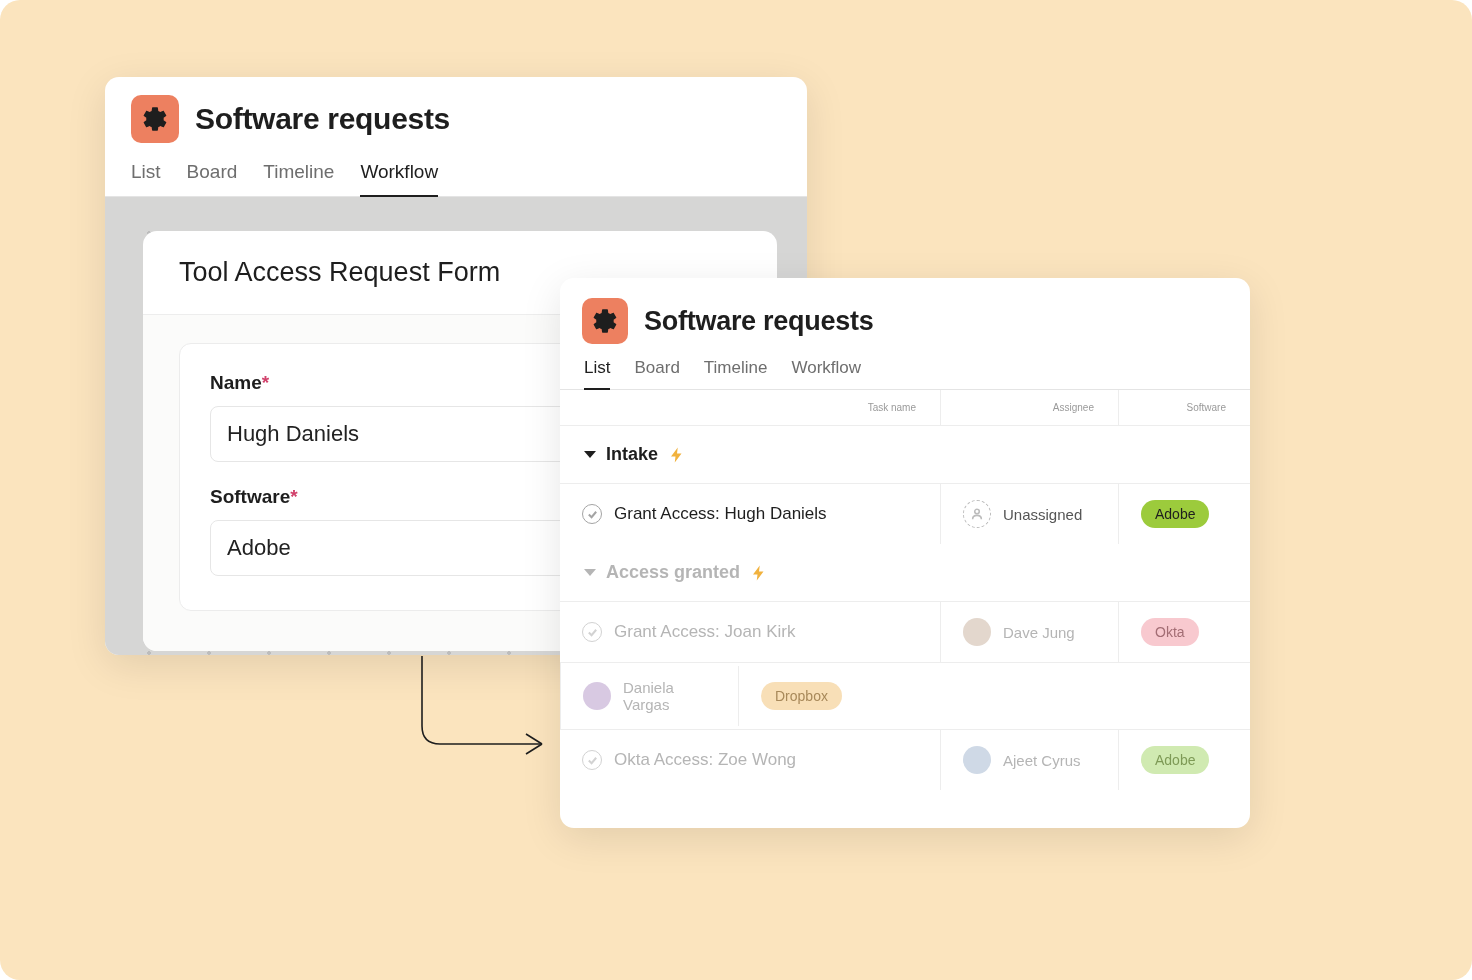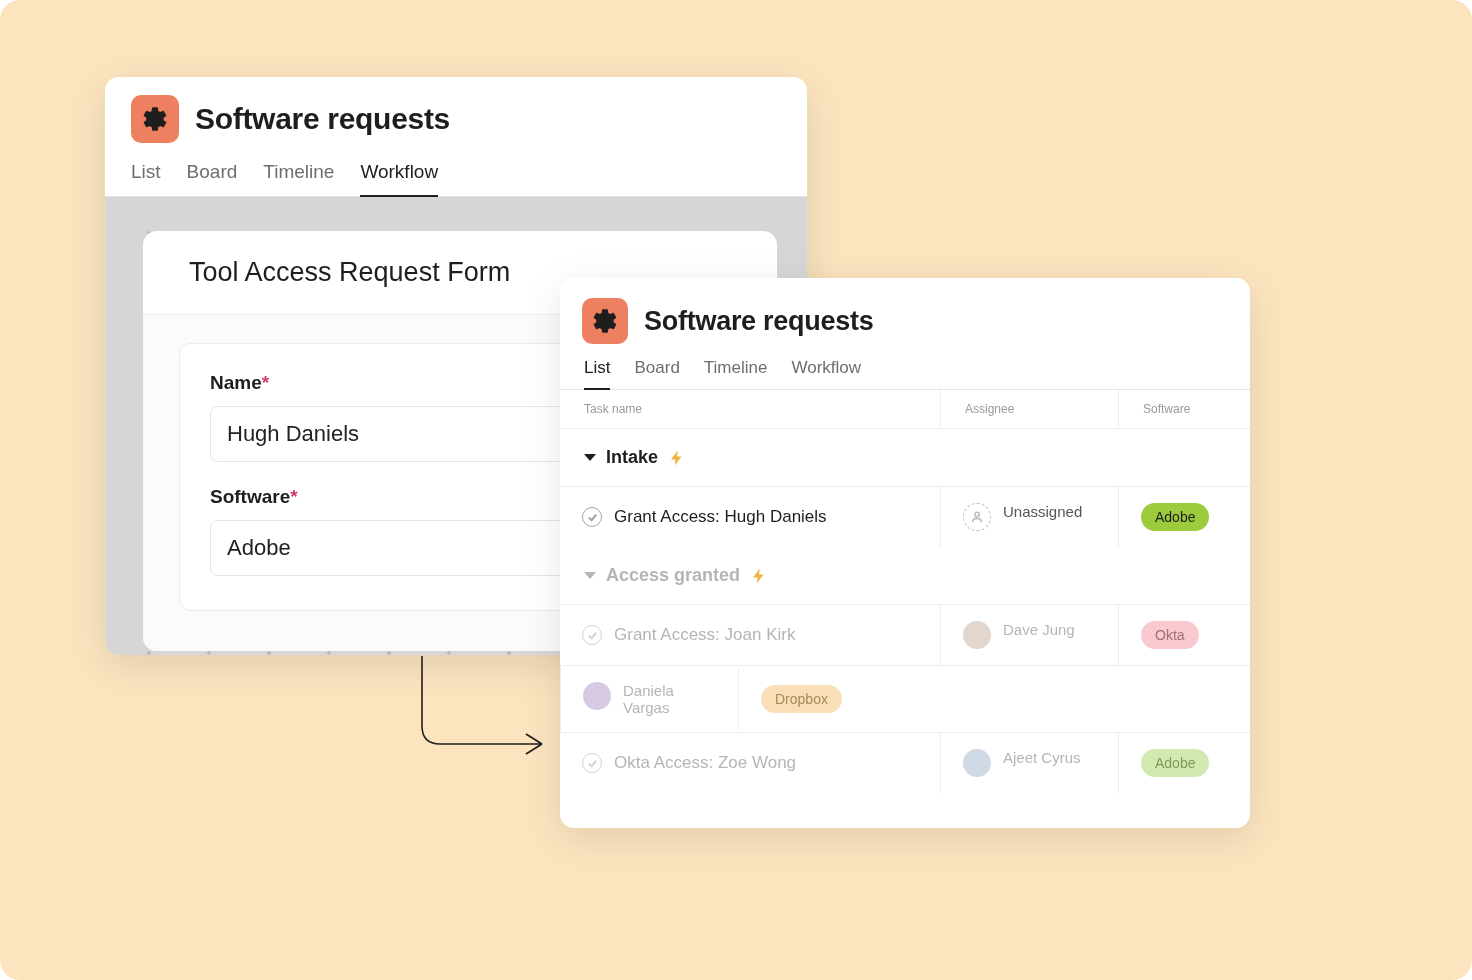--- a/index.html
+++ b/index.html
@@ -58,36 +58,36 @@
     background-size: 60px 60px;
     background-position: 14px 6px;
     padding: 34px 30px 0 38px;
     height: 100%;
   }
   .form-card {
     background: #fff; border-radius: 14px; overflow: hidden;
   }
   .form-title {
     font-size: 27px; font-weight: 500; color: #1e1e1e;
-    padding: 26px 46px; border-bottom: 1px solid #ededed;
+    padding: 26px 36px; border-bottom: 1px solid #ededed;
   }
   .form-body { background: #fbfbfa; padding: 28px 36px 40px 36px; }
   .field-panel { background: #fff; border: 1px solid #ececec; border-radius: 12px; padding: 28px 30px 34px 30px; }
   .lbl { font-size: 19px; font-weight: 600; color: #1e1e1e; margin-bottom: 12px; }
   .lbl .req { color: #d1416b; }
   .inp {
     width: 100%; font-size: 22px; color: #222;
     padding: 14px 16px; border: 1px solid #e6e6e6; border-radius: 8px;
     background: #fff;
   }
   .field + .field { margin-top: 24px; }
 
   
   .colhdr {
-    display: flex; font-size: 12px; color: #9a9a9a; border-bottom: 1px solid #ededed;
+    display: flex; font-size: 10px; color: #9a9a9a; border-bottom: 1px solid #ededed; text-align: right;
   }
   .colhdr > div { padding: 12px 24px; }
   .colhdr .c-task { flex: 1 1 auto; }
   .colhdr .c-asg  { flex: 0 0 178px; border-left: 1px solid #ededed; }
   .colhdr .c-sw   { flex: 0 0 132px; border-left: 1px solid #ededed; }
 
   .section {
     display: flex; align-items: center; gap: 10px;
     padding: 18px 24px; font-size: 18px; font-weight: 600; color: #1e1e1e;
   }
@@ -98,21 +98,21 @@
   }
   .bolt { width: 18px; height: 18px; }
   .bolt svg { width: 100%; height: 100%; fill: #f1b23e; }
 
   .row {
     display: flex; align-items: center; border-top: 1px solid #ededed;
     font-size: 17px; color: #1e1e1e;
   }
   .row.dim { color: #b5b5b5; }
   .row.dim .c-asg, .row.dim .c-sw { color: #b5b5b5; }
-  .row > div { padding: 16px 22px; display: flex; gap: 12px; }
+  .row > div { padding: 16px 22px; display: flex; align-items: center; gap: 12px; }
   .row .c-task { flex: 1 1 auto; }
   .row .c-asg  { flex: 0 0 178px; border-left: 1px solid #ededed; font-size: 15px; color: #555; }
   .row .c-sw   { flex: 0 0 132px; border-left: 1px solid #ededed; }
   .chk { width: 20px; height: 20px; border: 1.6px solid #a4a4a4; border-radius: 50%; display: flex; align-items: center; justify-content: center; flex: none; }
   .row.dim .chk { border-color: #d2d2d2; }
   .chk svg { width: 11px; height: 11px; stroke: #a4a4a4; stroke-width: 2.2; fill: none; }
   .row.dim .chk svg { stroke: #d2d2d2; }
 
   .avatar { width: 28px; height: 28px; border-radius: 50%; flex: none; }
   .avatar.unassigned { border: 1.6px dashed #bcbcbc; display: flex; align-items: center; justify-content: center; }

